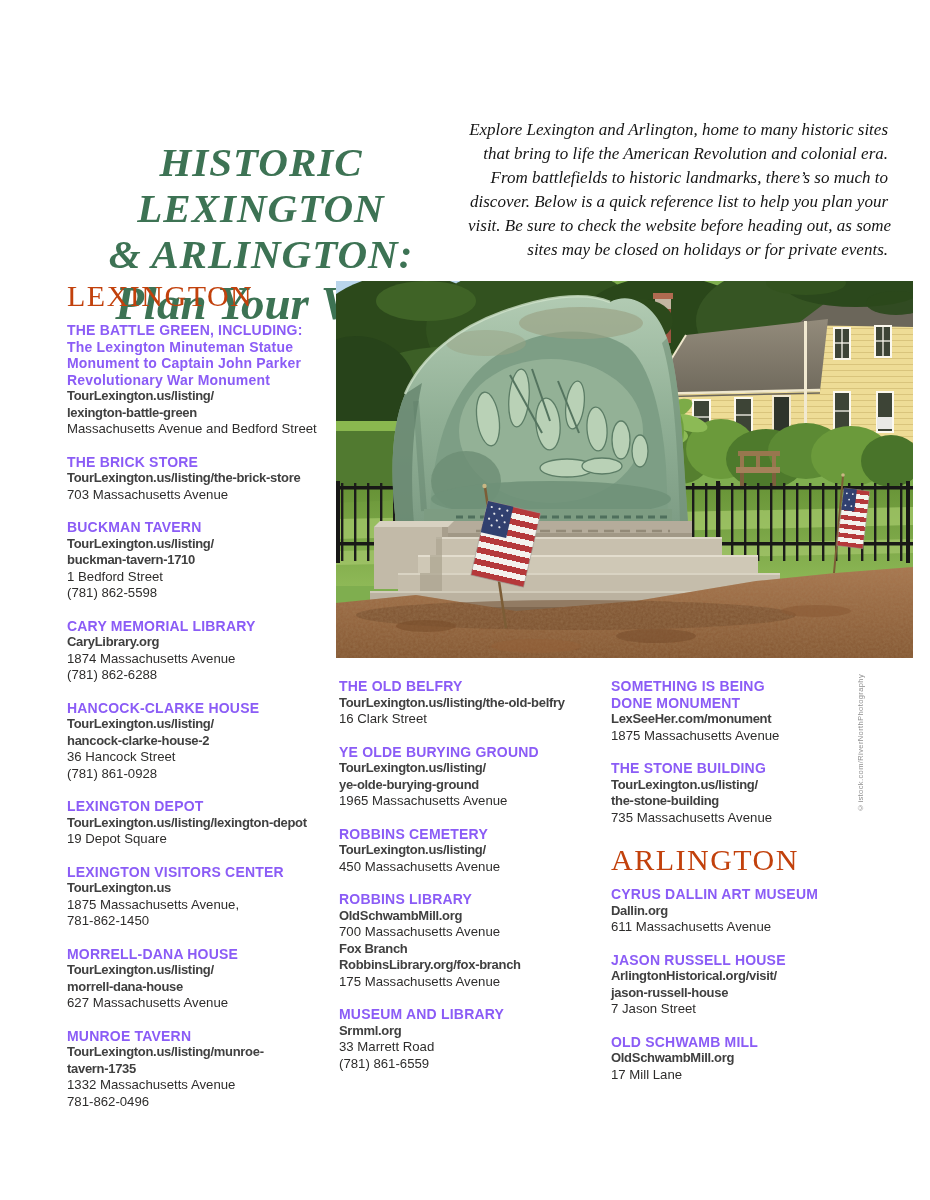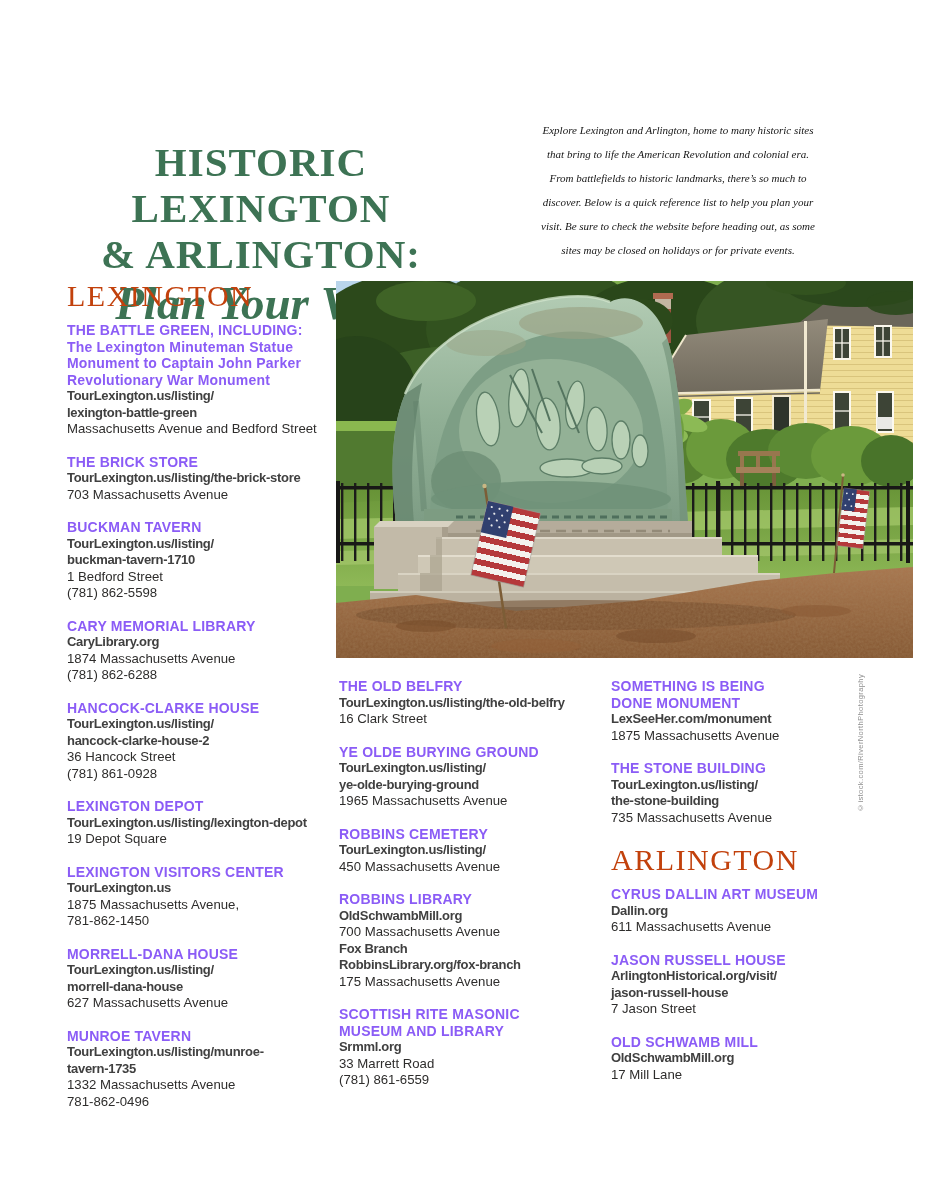--- a/index.html
+++ b/index.html
@@ -1,24 +1,24 @@
 <!DOCTYPE html>
 <html><head>
 <meta charset="utf-8">
 <style>
   html,body{margin:0;padding:0;background:#ffffff;}
   .page{position:relative;width:930px;height:1200px;background:#fff;overflow:hidden;
         font-family:"Liberation Sans",sans-serif;}
   
   .title-block{position:absolute;left:52px;top:118px;width:418px;text-align:center;
                font-family:"Liberation Serif",serif;color:#3d7354;}
-  .title-l1,.title-l2{display:block;font-size:41px;line-height:46px;letter-spacing:1px;}
+  .title-l1,.title-l2{display:block;font-size:41px;line-height:46px;letter-spacing:1px;font-style:italic;}
   .title-l3{display:block;font-style:italic;font-size:47px;line-height:52px;}
-  .intro{position:absolute;left:468px;top:118px;width:420px;text-align:center;
-         font-family:"Liberation Serif",serif;font-style:italic;font-size:11px;
+  .intro{position:absolute;left:468px;top:118px;width:420px;text-align:right;
+         font-family:"Liberation Serif",serif;font-style:italic;font-size:17px;
          line-height:24px;color:#151515;}
   .intro div{white-space:nowrap;}
   
   .photo{position:absolute;left:336px;top:281px;width:577px;height:377px;margin:0;overflow:hidden;}
   .photo svg{display:block;}
   .credit{position:absolute;left:856px;top:664px;height:148px;width:14px;
           writing-mode:vertical-rl;transform:rotate(180deg);
           font-size:7.5px;letter-spacing:.4px;color:#8f8f8f;white-space:nowrap;}
   
   .col{position:absolute;width:280px;}
@@ -402,21 +402,20 @@
         </article>
         <article class="entry">
           <div class="line green">ROBBINS LIBRARY</div>
           <div class="line bold">OldSchwambMill.org</div>
           <div class="line normal">700 Massachusetts Avenue</div>
           <div class="line bold">Fox Branch</div>
           <div class="line bold">RobbinsLibrary.org/fox-branch</div>
           <div class="line normal">175 Massachusetts Avenue</div>
         </article>
         <article class="entry">
-          <div class="line green">SCOTTISH RITE MASONIC</div>
           <div class="line green">MUSEUM AND LIBRARY</div>
           <div class="line bold">Srmml.org</div>
           <div class="line normal">33 Marrett Road</div>
           <div class="line normal">(781) 861-6559</div>
         </article>
       </section>
     <section class="col col-right">
         <article class="entry">
           <div class="line green">SOMETHING IS BEING</div>
           <div class="line green">DONE MONUMENT</div>

